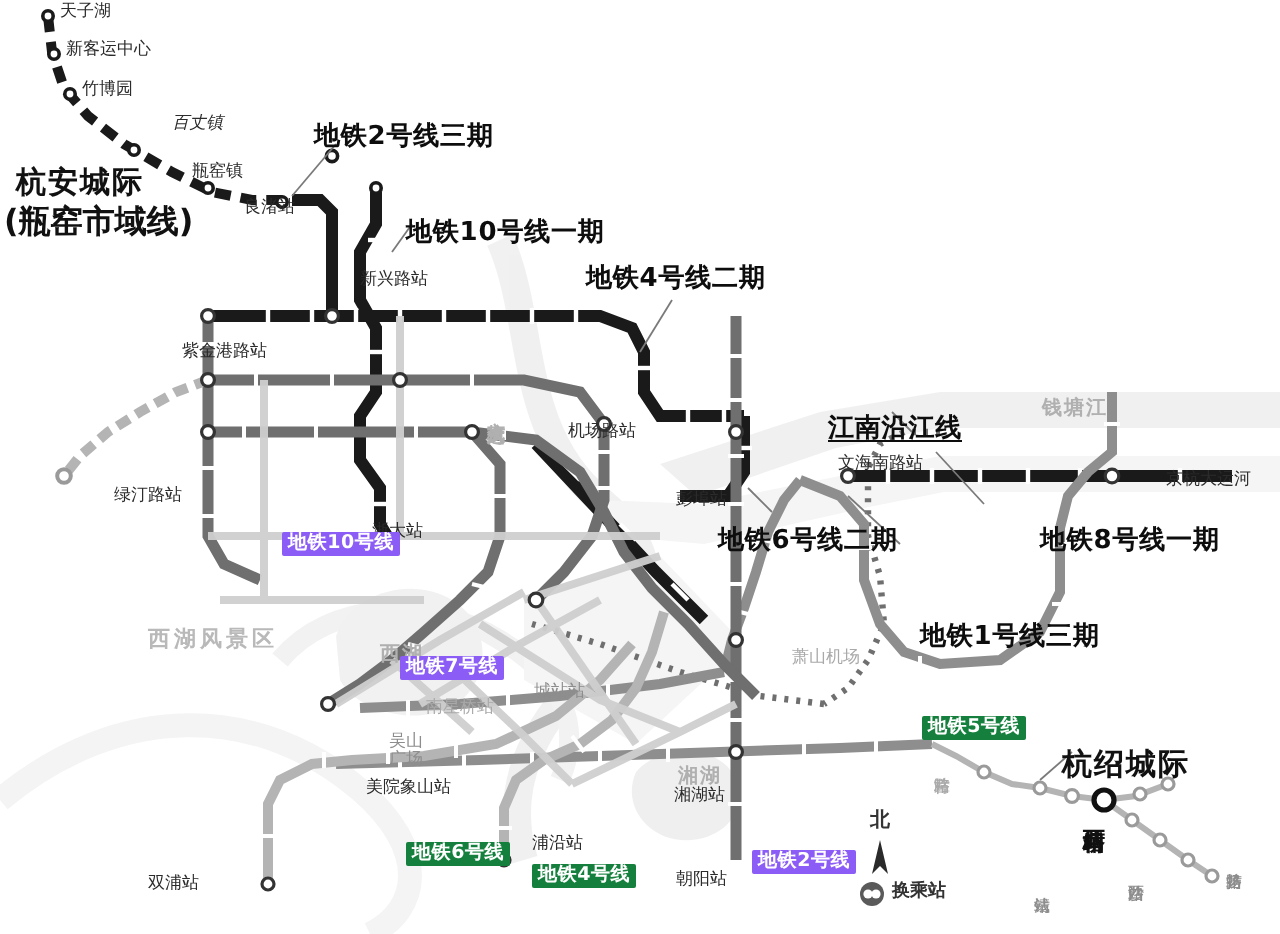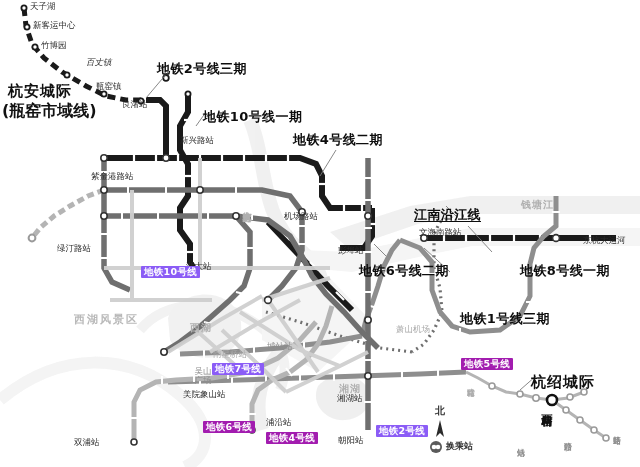--- a/index.html
+++ b/index.html
@@ -34,21 +34,21 @@
   .chip{
     font-weight:bold;
     font-size:9.5px;
     color:#fff;
     background:#6f6f6f;
     padding:1px 3px;
     letter-spacing:.3px;
     border-radius:1px;
   }
   .chip.dk{background:#8b5cf6;}
-  .chip.lt{background:#a21caf;}
+  .chip.lt{background:#15803d;}
   
   .st{
     font-size:8.5px;
     color:#2b2b2b;
     font-weight:normal;
   }
   .st.g{color:#8d8d8d;margin-top:48px;}
   .st.vg{color:#a9a9a9;}
   
   .vert{
@@ -435,21 +435,21 @@
 
   <div class="lbl water sm vert" style="left:242px;top:204px;">京杭大运河</div>
 
   <div class="lbl area" style="left:74px;top:314px;">西湖风景区</div>
 
   <div class="lbl water" style="left:190px;top:323px;">西湖</div>
 
   <div class="lbl water" style="left:339px;top:384px;">湘湖</div>
 
   <div class="lbl chip dk" style="left:141px;top:266px;">地铁10号线</div>
-  <div class="lbl chip dk" style="left:212px;top:328px;margin-top:35px;">地铁7号线</div>
+  <div class="lbl chip dk" style="left:200px;top:328px;">地铁7号线</div>
   <div class="lbl chip lt" style="left:203px;top:421px;">地铁6号线</div>
   <div class="lbl chip lt" style="left:266px;top:432px;">地铁4号线</div>
   <div class="lbl chip dk" style="left:376px;top:425px;">地铁2号线</div>
   <div class="lbl chip lt" style="left:461px;top:358px;">地铁5号线</div>
 
   <div class="lbl st" style="left:183px;top:390px;">美院象山站</div>
   <div class="lbl st" style="left:74px;top:438px;">双浦站</div>
   <div class="lbl st" style="left:266px;top:418px;">浦沿站</div>
   <div class="lbl st" style="left:337px;top:394px;">湘湖站</div>
   <div class="lbl st" style="left:338px;top:436px;">朝阳站</div>

